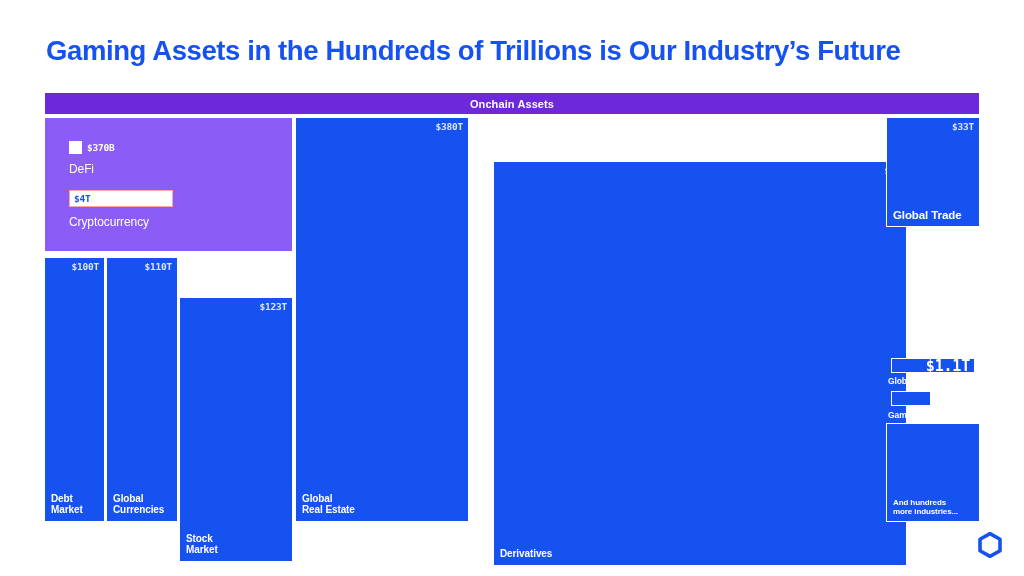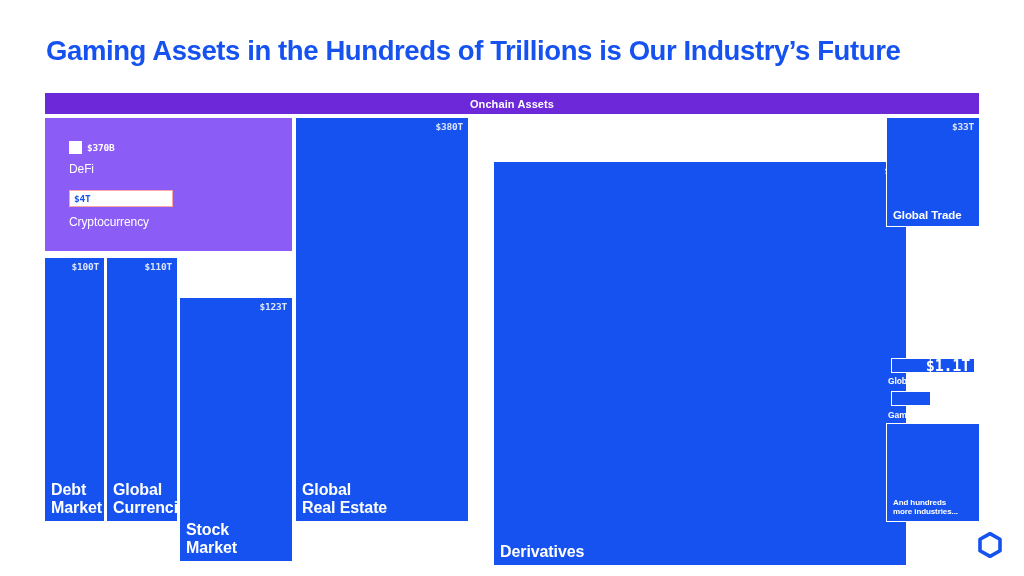--- a/index.html
+++ b/index.html
@@ -80,21 +80,21 @@
     font-weight: 700;
     letter-spacing: -0.2px;
     white-space: nowrap;
   }
 
   .cell-label {
     position: absolute;
     left: 6px;
     bottom: 5px;
     color: #ffffff;
-    font-size: 16px;
+    font-size: 10px;
     font-weight: 700;
     line-height: 1.08;
     white-space: pre-line;
     letter-spacing: -0.1px;
   }
 
   .cell-label.small {
     font-size: 11.5px;
   }
 

